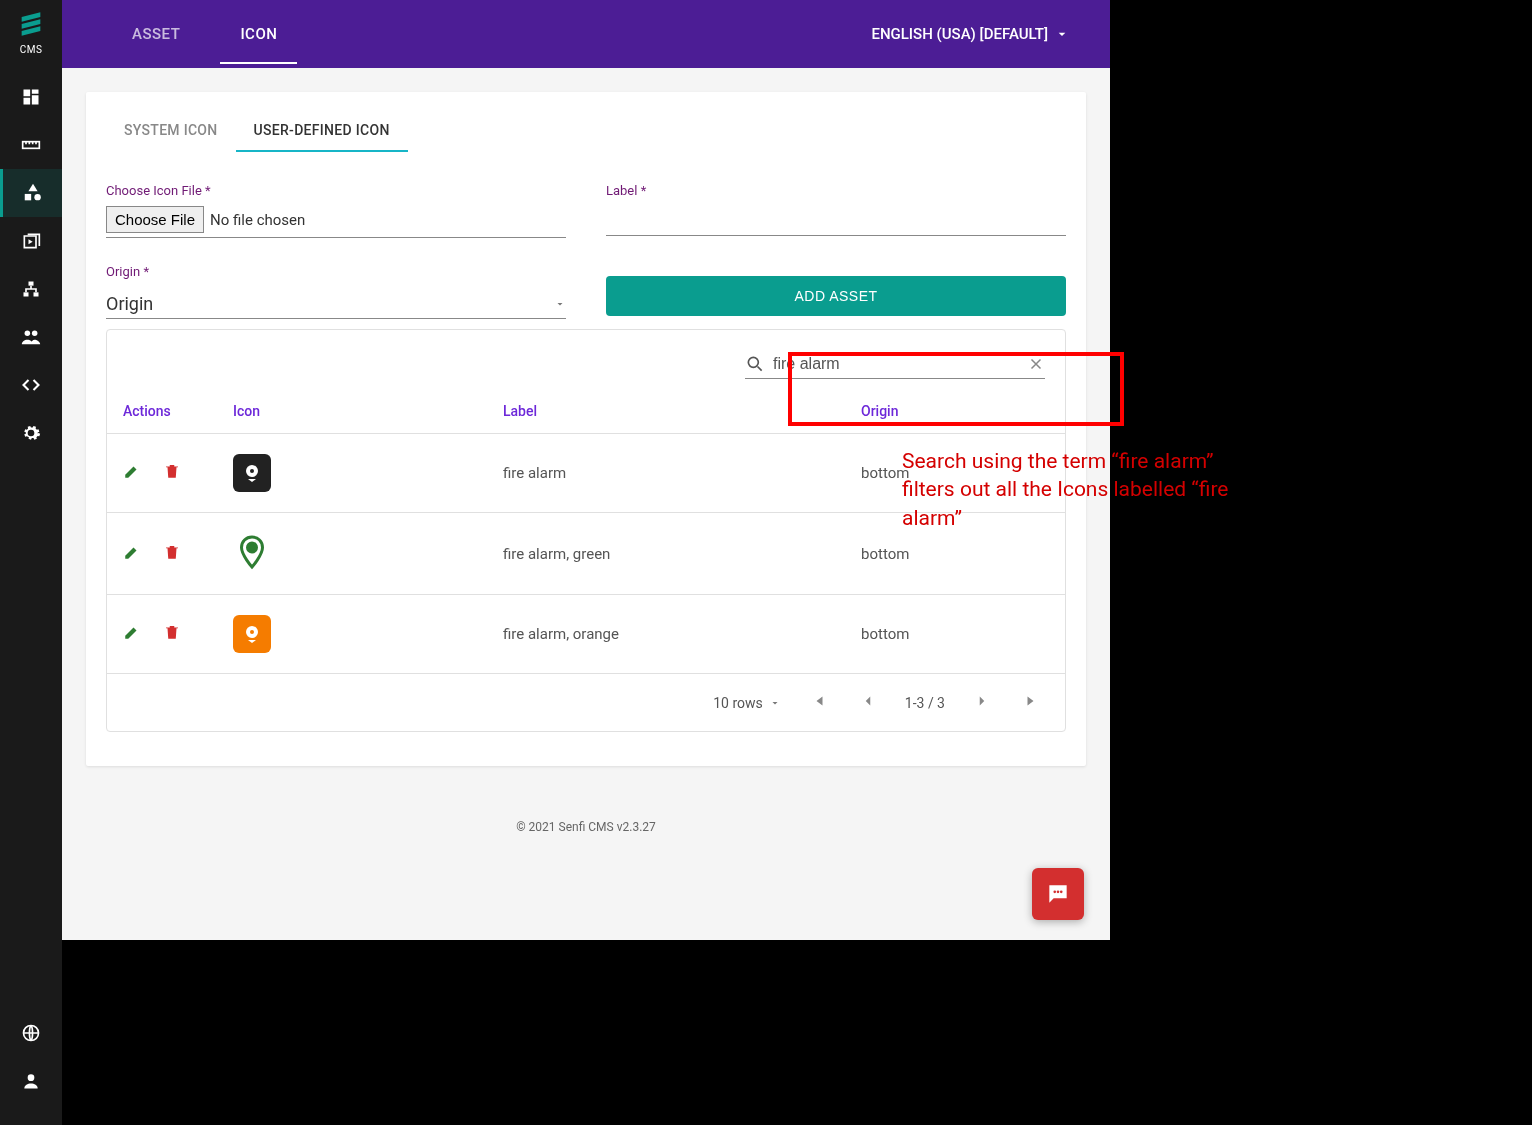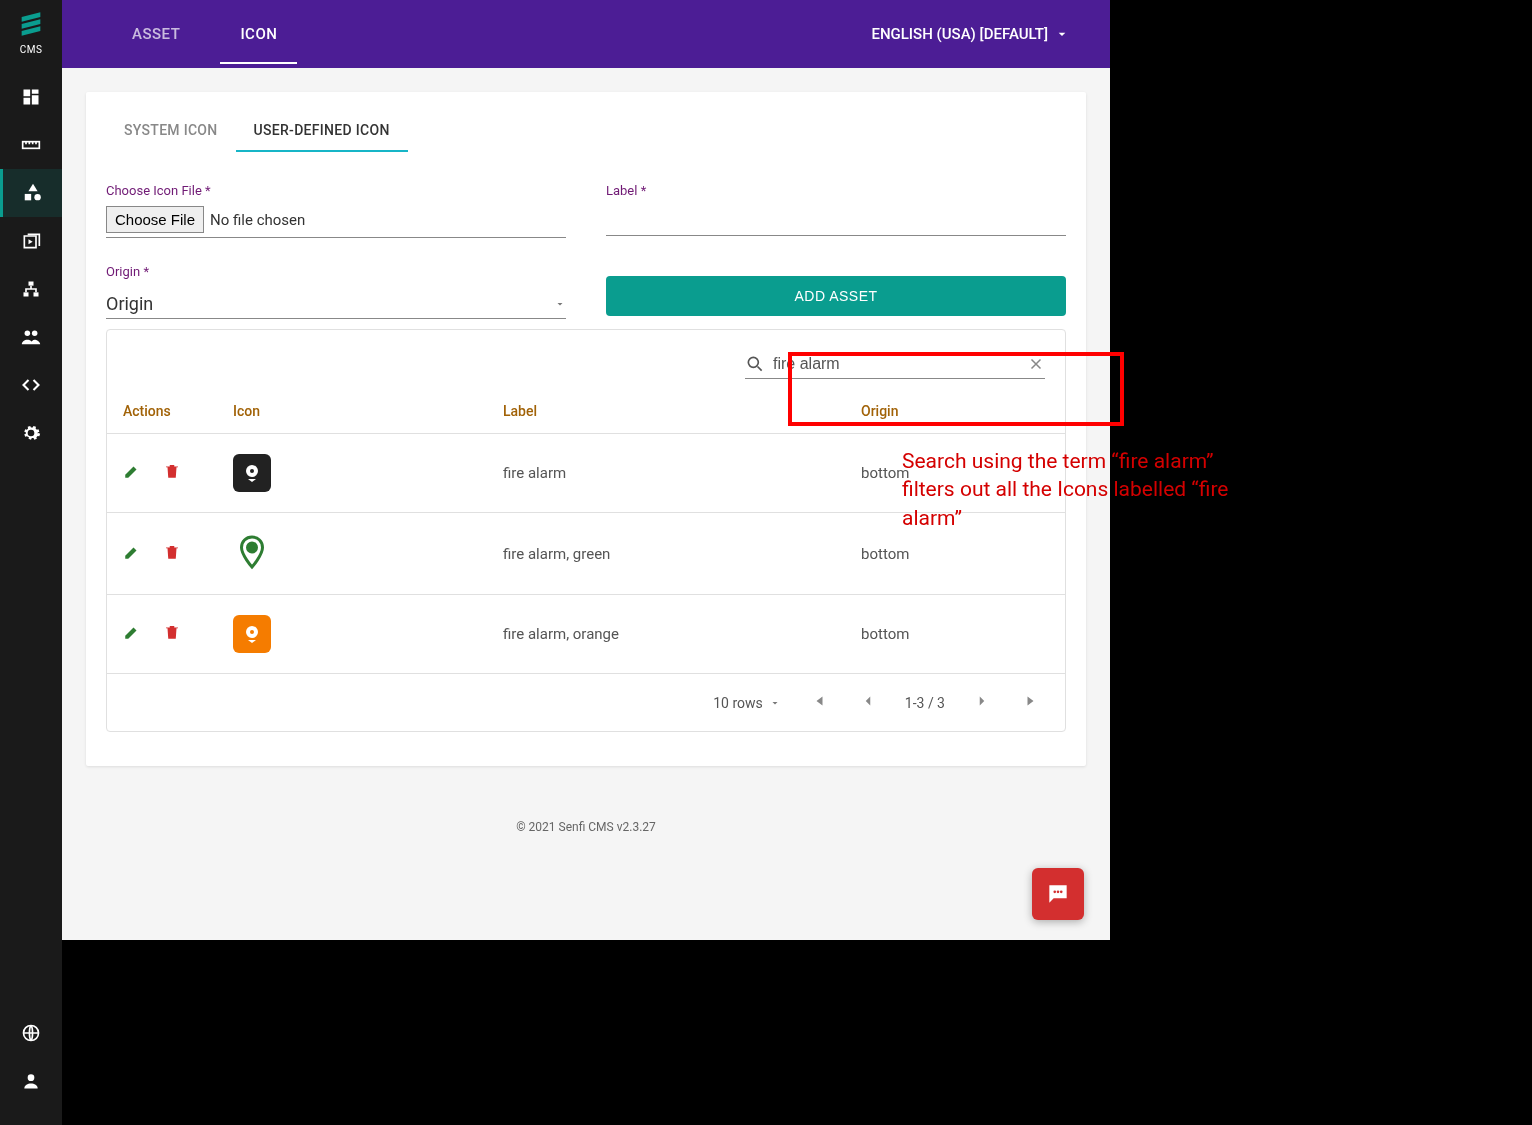--- a/index.html
+++ b/index.html
@@ -37,21 +37,21 @@
 
 .table-card { margin: 0 20px 20px; border: 1px solid #e0e0e0; border-radius: 4px; background: #fff; padding-top: 20px; }
 .search-row { display: flex; justify-content: flex-end; padding: 0 20px 10px; }
 .search-box { display: flex; align-items: center; border-bottom: 1px solid #888; padding: 4px 0; width: 300px; gap: 8px; }
 .search-box input { border: none; outline: none; font-size: 16px; flex: 1; color: #555; }
 .search-box .sicon { color: #555; }
 .search-box .clear { color: #888; cursor: pointer; }
 .search-highlight { position: absolute; border: 4px solid red; pointer-events: none; }
 
 table { width: 100%; border-collapse: collapse; }
-th { text-align: left; padding: 14px 16px; font-weight: 500; font-size: 14px; color: #a16207; border-bottom: 1px solid #e0e0e0; }
+th { text-align: left; padding: 14px 16px; font-weight: 500; font-size: 14px; color: #6d28d9; border-bottom: 1px solid #e0e0e0; }
 td { padding: 20px 16px; border-bottom: 1px solid #e0e0e0; font-size: 15px; color: #555; vertical-align: middle; }
 td.actions { white-space: nowrap; }
 .act-edit { color: #2e7d32; margin-right: 18px; cursor: pointer; }
 .act-delete { color: #d32f2f; cursor: pointer; }
 .icon-thumb { width: 38px; height: 38px; display: inline-flex; align-items: center; justify-content: center; border-radius: 6px; }
 
 .pager { display: flex; align-items: center; justify-content: flex-end; gap: 24px; padding: 14px 20px; font-size: 14px; color: #555; }
 .pager .pbtn { color: #888; cursor: pointer; padding: 4px; }
 .pager .rows-sel { display: flex; align-items: center; gap: 6px; cursor: pointer; }
 

